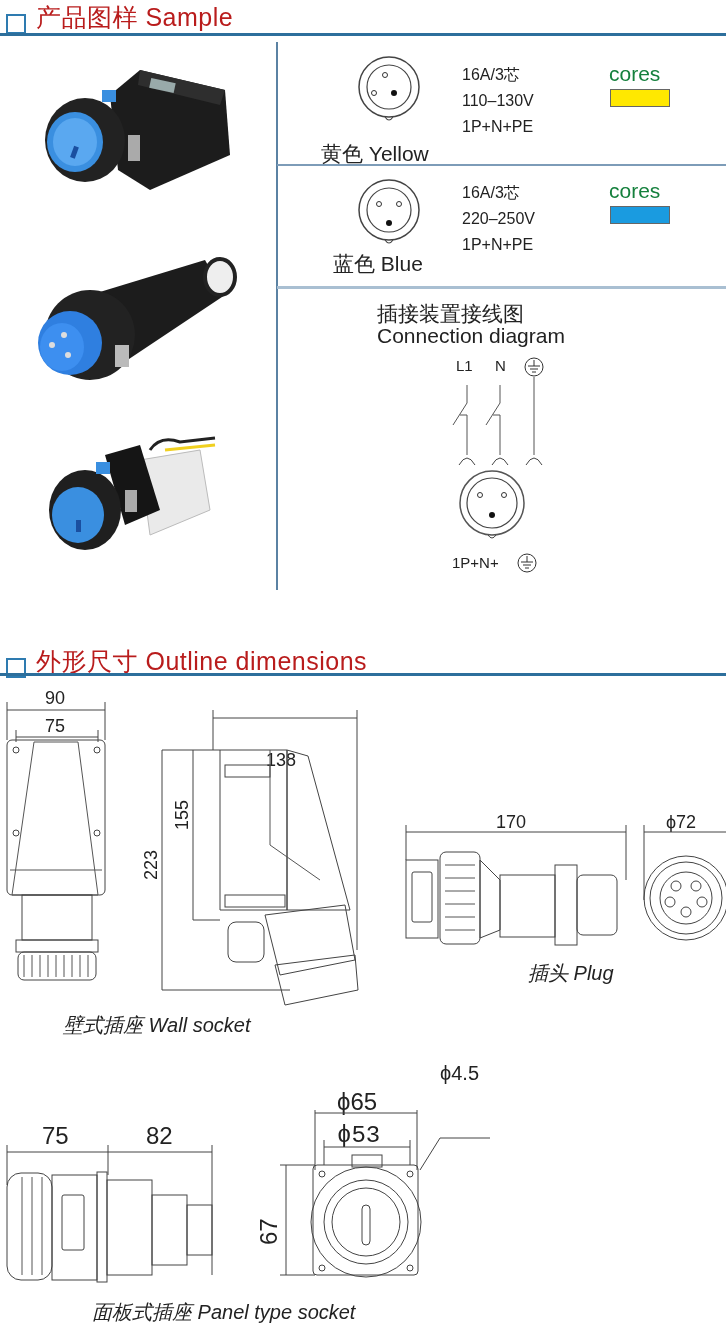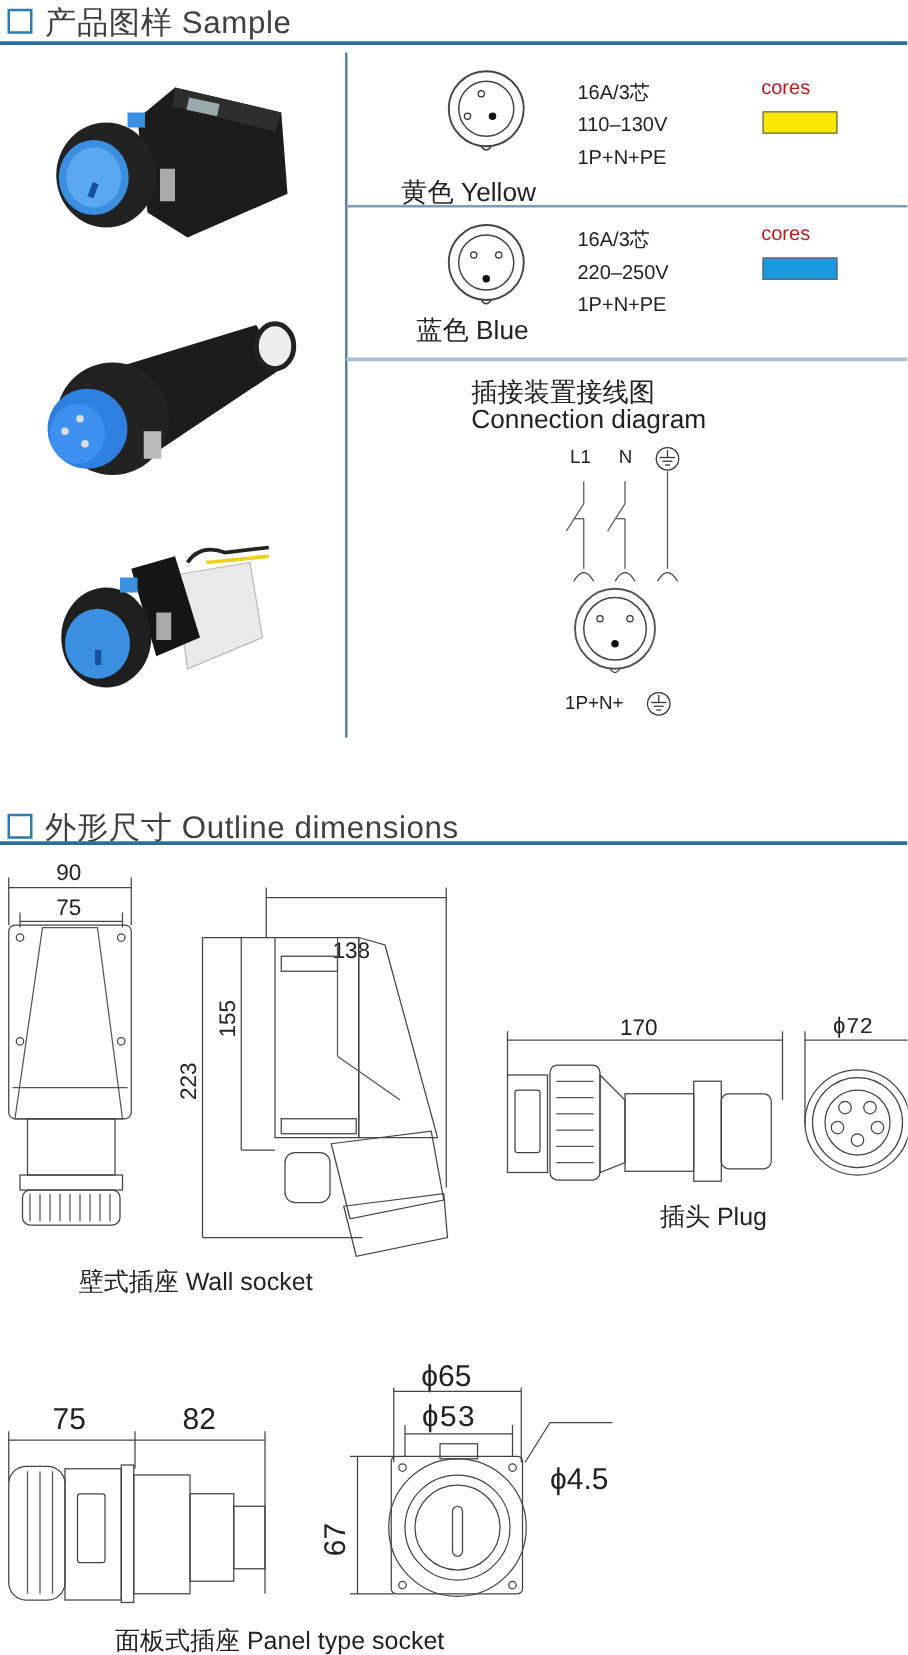--- a/index.html
+++ b/index.html
@@ -1,28 +1,28 @@
 <!DOCTYPE html>
 <html><head>
 <meta charset="utf-8">
 <style>
   html,body{margin:0;padding:0;background:#fff;}
   body{width:726px;height:1324px;position:relative;overflow:hidden;font-family:"Liberation Sans","DejaVu Sans",sans-serif;color:#222;}
   .abs{position:absolute;}
-  .sec-title{position:absolute;left:6px;font-size:25px;color:#404040;display:flex;align-items:center;white-space:nowrap;letter-spacing:0.5px;}
+  .sec-title{position:absolute;left:6px;font-size:25px;color:#b91c1c;display:flex;align-items:flex-end;white-space:nowrap;letter-spacing:0.5px;}
   .sec-box{width:20px;height:20px;border:2px solid #2e7bb0;box-sizing:border-box;margin-right:10px;}
   .sec-rule{position:absolute;left:0;width:726px;height:3px;background:#2d6f9c;}
   .vline{position:absolute;background:#5b82a3;}
   .hline{position:absolute;background:#7d9cb8;}
   .spec{position:absolute;font-size:16px;line-height:26px;color:#222;}
-  .cores{position:absolute;font-size:16px;color:#b91c1c;}
+  .cores{position:absolute;font-size:21px;color:#15803d;}
   .swatch{position:absolute;width:60px;height:18px;border:1px solid #666;box-sizing:border-box;}
   .lbl{position:absolute;font-size:21px;color:#222;white-space:nowrap;}
   .dim{position:absolute;font-size:18px;color:#222;white-space:nowrap;}
-  .cap{position:absolute;font-size:20px;color:#222;white-space:nowrap;}
+  .cap{position:absolute;font-size:20px;color:#222;white-space:nowrap;font-style:italic;}
   svg{position:absolute;overflow:visible;}
 </style>
 </head>
 <body>
 
 <div class="sec-title" style="top:0px;height:34px;">
   <span class="sec-box"></span>
   <span>产品图样 Sample</span>
 </div>
 <div class="sec-rule" style="top:33px;"></div>
@@ -207,21 +207,21 @@
   <polygon points="137,50 158,56 200,210 137,210" fill="none" stroke="#444"></polygon>
   <line x1="120" y1="50" x2="120" y2="145" stroke="#555"></line>
   <line x1="120" y1="145" x2="170" y2="180" stroke="#555"></line>
   <rect x="78" y="222" width="36" height="40" rx="8" fill="none" stroke="#444"></rect>
   <polygon points="115,215 195,205 205,260 130,275" fill="none" stroke="#444"></polygon>
   <polygon points="125,265 205,255 208,290 135,305" fill="none" stroke="#444"></polygon>
 </svg>
 <div class="cap" style="left:63px;top:1012px;">壁式插座 Wall socket</div>
 
 <div class="dim" style="left:496px;top:812px;text-align:center;">170</div>
-<div class="dim" style="left:666px;top:812px;font-family:Liberation Mono, monospace;">ϕ72</div>
+<div class="dim" style="left:666px;top:812px;">ϕ72</div>
 <svg style="left:400px;top:820px;" width="326" height="130">
   <line x1="6" y1="12" x2="226" y2="12" stroke="#444"></line>
   <line x1="6" y1="5" x2="6" y2="40" stroke="#444"></line>
   <line x1="226" y1="5" x2="226" y2="60" stroke="#444"></line>
   <rect x="6" y="40" width="32" height="78" fill="none" stroke="#444"></rect>
   <rect x="12" y="52" width="20" height="50" rx="2" fill="none" stroke="#444"></rect>
   <rect x="40" y="32" width="40" height="92" rx="6" fill="none" stroke="#444"></rect>
   <g stroke="#555">
       <line x1="45" y1="45" x2="75" y2="45"></line>
       <line x1="45" y1="58" x2="75" y2="58"></line>
@@ -263,21 +263,21 @@
   <rect x="52" y="30" width="45" height="105" fill="none" stroke="#444"></rect>
   <rect x="62" y="50" width="22" height="55" rx="2" fill="none" stroke="#444"></rect>
   <rect x="97" y="27" width="10" height="110" fill="none" stroke="#444"></rect>
   <rect x="107" y="35" width="45" height="95" fill="none" stroke="#444"></rect>
   <rect x="152" y="50" width="35" height="70" fill="none" stroke="#444"></rect>
   <rect x="187" y="60" width="25" height="50" fill="none" stroke="#444"></rect>
 </svg>
 
 <div class="dim" style="left:337px;top:1088px;font-size:24px;">ϕ65</div>
 <div class="dim" style="left:337px;top:1122px;font-size:24px;font-family:Liberation Mono, monospace;">ϕ53</div>
-<div class="dim" style="left:440px;top:1170px;font-size:24px;text-align:center;">ϕ4.5</div>
+<div class="dim" style="left:440px;top:1062px;font-size:20px;text-align:center;">ϕ4.5</div>
 <div class="dim" style="left:255px;top:1245px;font-size:24px;transform:rotate(-90deg);transform-origin:left top;">67</div>
 <svg style="left:280px;top:1110px;" width="220" height="180">
   <line x1="35" y1="3" x2="137" y2="3" stroke="#444"></line>
   <line x1="35" y1="0" x2="35" y2="60" stroke="#444"></line>
   <line x1="137" y1="0" x2="137" y2="60" stroke="#444"></line>
   <line x1="44" y1="37" x2="130" y2="37" stroke="#444"></line>
   <line x1="44" y1="30" x2="44" y2="55" stroke="#444"></line>
   <line x1="130" y1="30" x2="130" y2="55" stroke="#444"></line>
   <line x1="140" y1="60" x2="160" y2="28" stroke="#444"></line>
   <line x1="160" y1="28" x2="210" y2="28" stroke="#444"></line>

